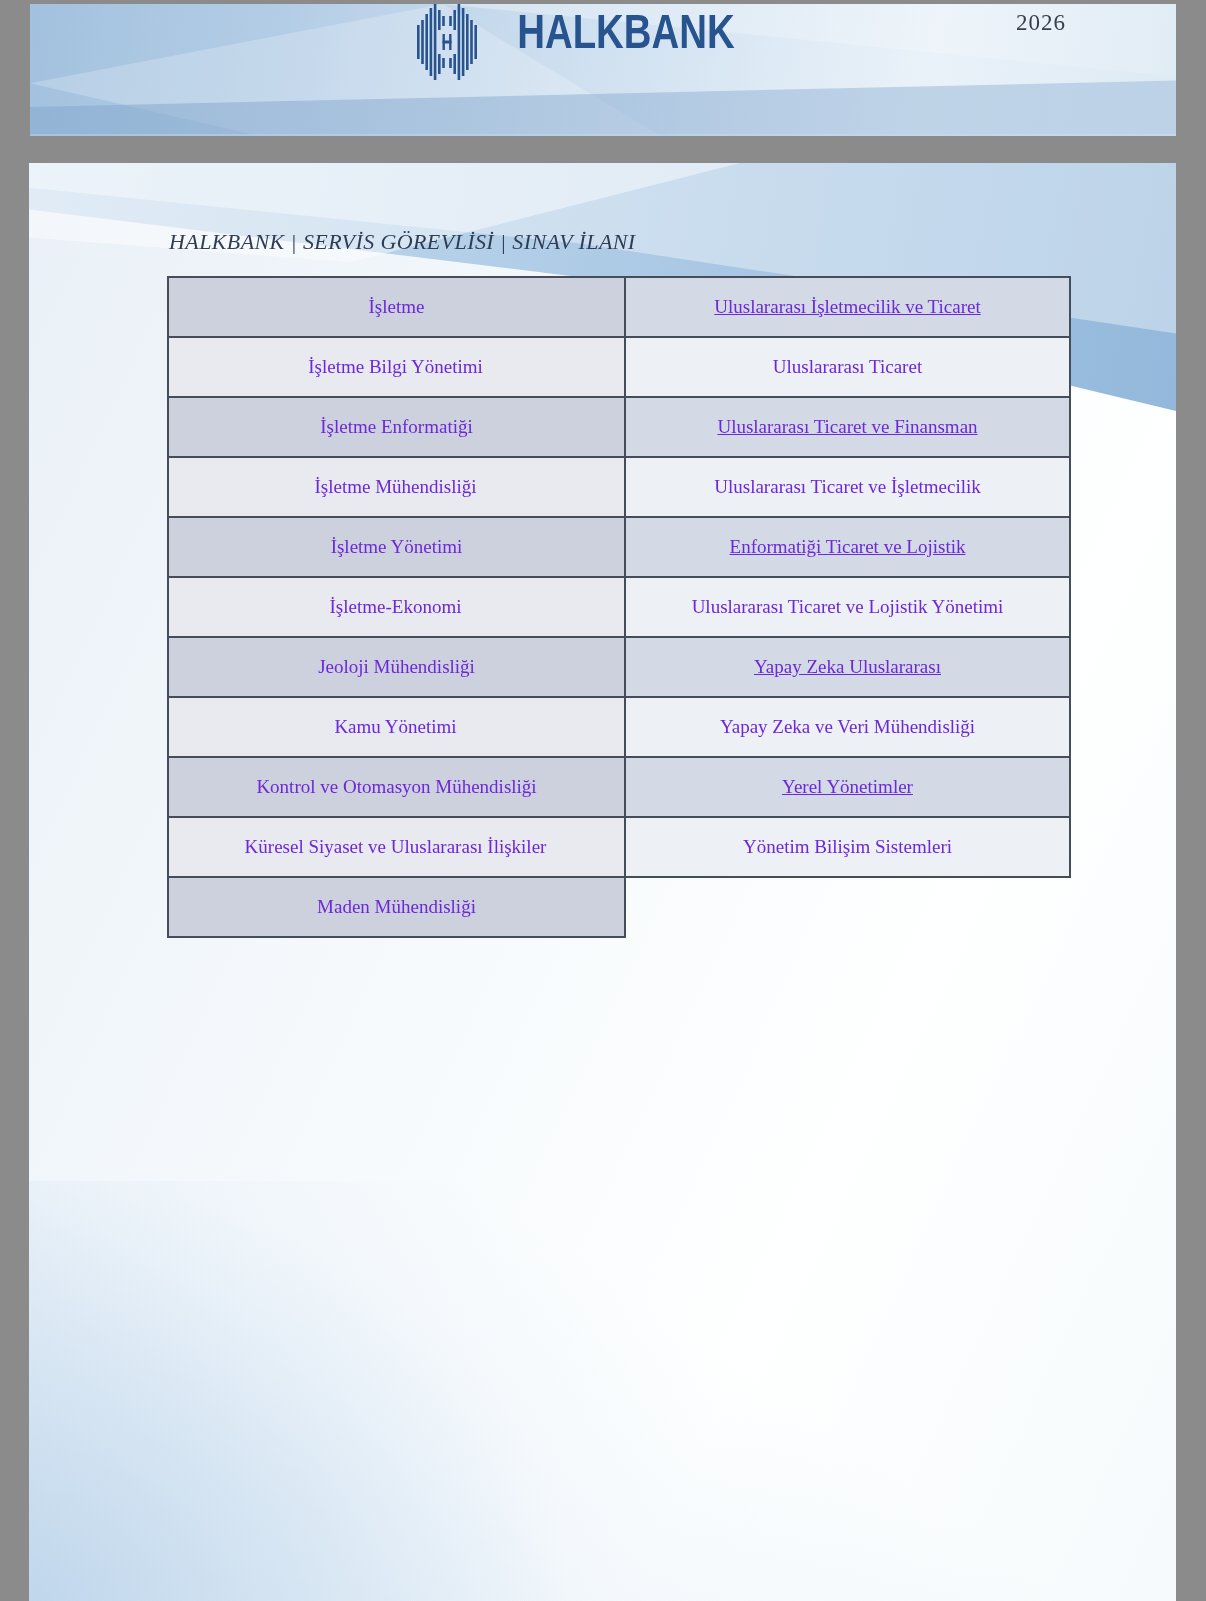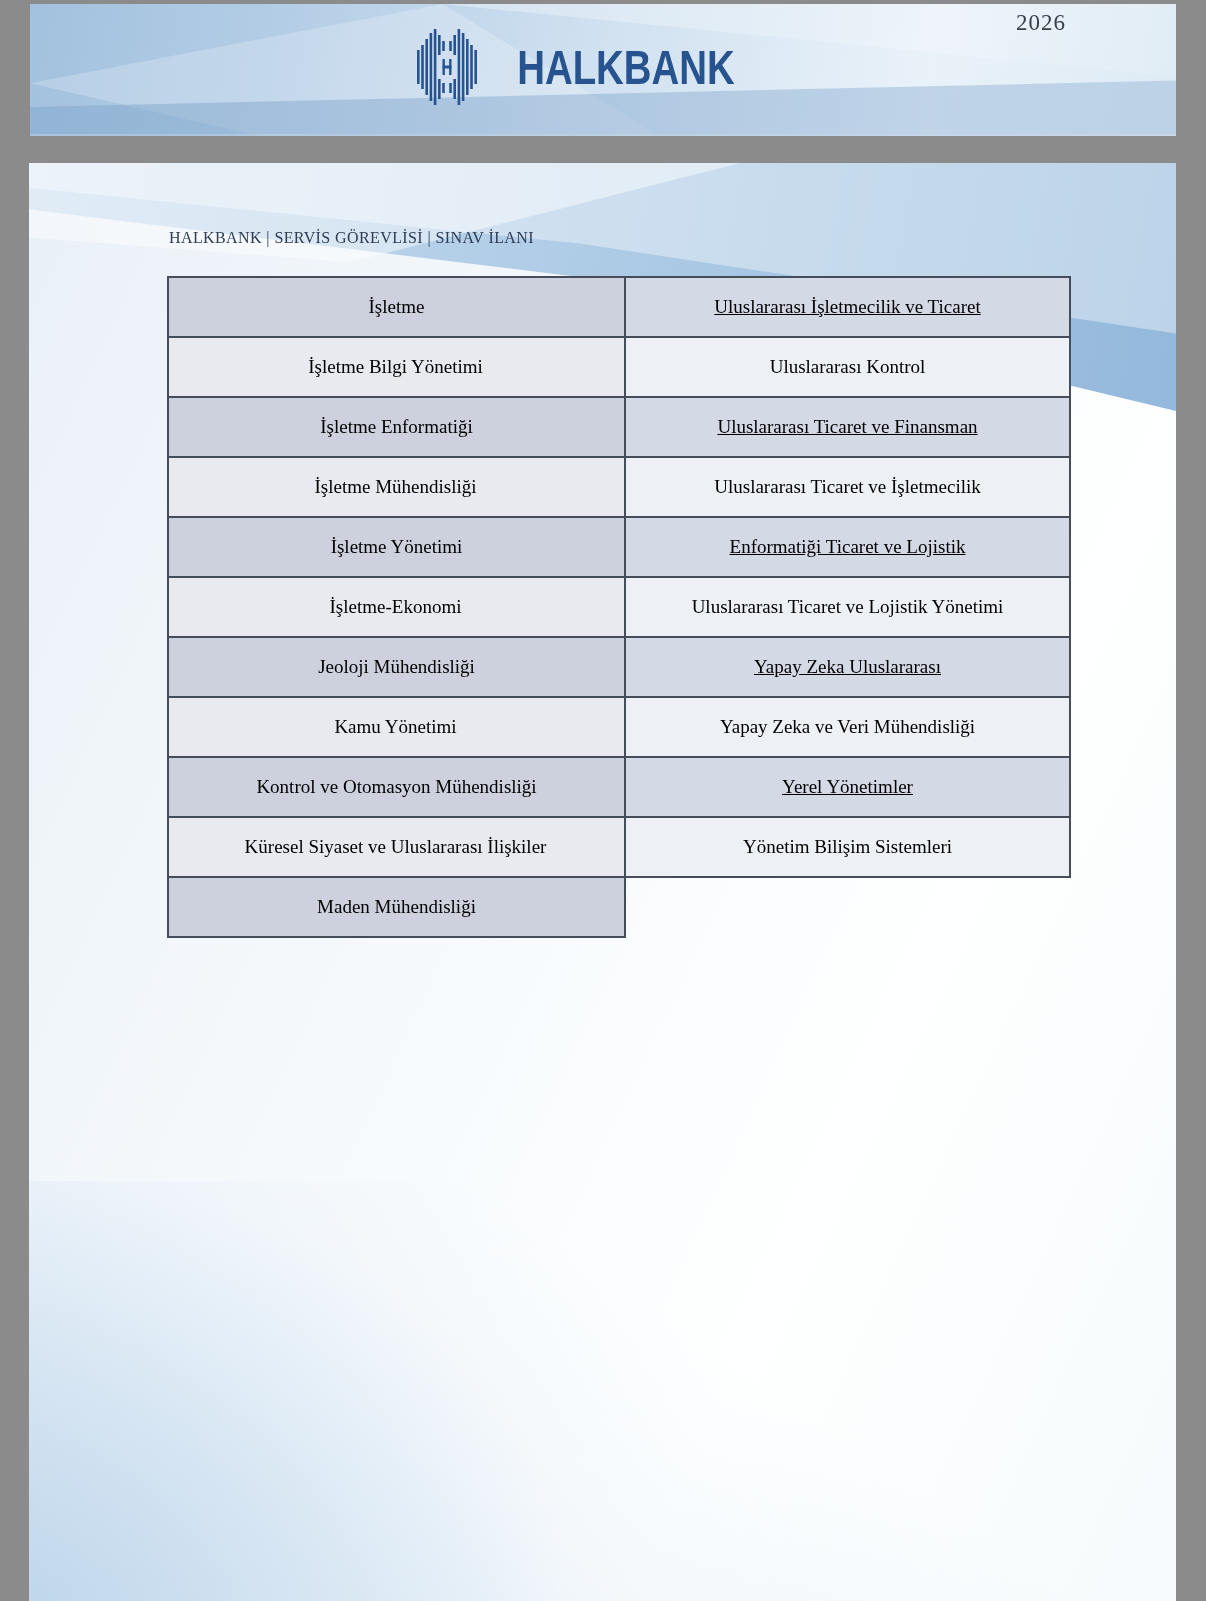--- a/index.html
+++ b/index.html
@@ -11,21 +11,21 @@
   .banner{position:absolute;left:30px;top:4px;width:1146px;height:132px;overflow:hidden;
     background:linear-gradient(100deg,#a2c1de 0%,#b4cde6 22%,#cfe0f0 48%,#eaf2f9 78%,#ddeaf4 100%);
     box-shadow:inset 0 -2px 0 rgba(255,255,255,.55);}
   .banner .facet{position:absolute;inset:0;}
   .facet-a{background:linear-gradient(to right,rgba(255,255,255,.45),rgba(255,255,255,.10));
     clip-path:polygon(36% 0,100% 55%,100% 0);}
   .facet-b{background:rgba(255,255,255,.22);
     clip-path:polygon(36% 0,55% 100%,20% 100%,0 60%);}
   .facet-c{background:linear-gradient(to right,rgba(132,168,205,.55),rgba(148,180,214,.45));
     clip-path:polygon(0 100%,0 78%,100% 58%,100% 100%);}
-  .brand{position:absolute;inset:0;display:flex;align-items:center;justify-content:center;
+  .brand{position:absolute;inset:0;display:flex;align-items:flex-start;justify-content:center;
     gap:13px;transform:translateX(-14px);padding-bottom:6px;}
   .brand-emblem{flex:0 0 auto;}
   .brand-text{font-family:"Liberation Sans", sans-serif;font-weight:bold;font-size:48px;
     color:#27538f;letter-spacing:0px;transform:scaleX(.80);transform-origin:center center;
     white-space:nowrap;}
   .banner-year{position:absolute;top:6px;right:110px;font-size:23px;
     color:#383e4b;letter-spacing:1px;}
 
   
   .page-area{position:absolute;left:29px;top:163px;width:1147px;height:1438px;overflow:hidden;
@@ -36,30 +36,30 @@
   .deco-top .layer{position:absolute;inset:0;}
   .deco-top-1{background:linear-gradient(100deg,#c7dbee 0%,#abc9e5 55%,#93b8db 100%);
     clip-path:polygon(0 0,100% 0,100% 80%,55% 40%,0 15%);}
   .deco-top-2{background:rgba(255,255,255,.38);
     clip-path:polygon(0 0,100% 0,100% 55%,48% 26%,0 8%);}
   .deco-top-3{background:rgba(255,255,255,.45);
     clip-path:polygon(0 0,62% 0,28% 32%,0 24%);}
   .deco-bottom{position:absolute;left:0;bottom:0;right:0;height:420px;pointer-events:none;
     background:linear-gradient(35deg,rgba(170,200,228,.40) 0%,rgba(200,220,240,.18) 35%,rgba(255,255,255,0) 60%);}
 
-  .doc-title{position:absolute;left:140px;top:66px;font-size:16px;
+  .doc-title{position:absolute;left:140px;top:66px;font-style:italic;font-size:22px;
     color:#2e3c54;letter-spacing:.4px;white-space:nowrap;}
 
   
   .majors-table{position:absolute;left:138px;top:113px;width:902px;
     border-collapse:collapse;table-layout:fixed;}
   .majors-table col.c1{width:457px;}
   .majors-table col.c2{width:445px;}
   .majors-table td{height:58px;text-align:center;vertical-align:middle;
-    font-size:19px;color:#000000;border:2px solid #454c5a;padding:0 8px;
+    font-size:19px;color:#6d28d9;border:2px solid #454c5a;padding:0 8px;
     font-family:"Liberation Serif", serif;margin-top:44px;}
   tr.dark  td.cl{background:#ccd1dd;}
   tr.dark  td.cr{background:#d3dae6;text-decoration:underline;}
   tr.light td.cl{background:#e8eaef;padding-left:6px;}
   tr.light td.cr{background:#edf0f5;}
   td.ghost{border:none;background:transparent;}
 </style>
 </head>
 <body>
 
@@ -115,21 +115,21 @@
           <col class="c1">
           <col class="c2">
         </colgroup>
       <tbody>
         <tr class="dark">
           <td class="cl">İşletme</td>
           <td class="cr">Uluslararası İşletmecilik ve Ticaret</td>
         </tr>
         <tr class="light">
           <td class="cl">İşletme Bilgi Yönetimi</td>
-          <td class="cr">Uluslararası Kontrol</td>
+          <td class="cr">Uluslararası Ticaret</td>
         </tr>
         <tr class="dark">
           <td class="cl">İşletme Enformatiği</td>
           <td class="cr">Uluslararası Ticaret ve Finansman</td>
         </tr>
         <tr class="light">
           <td class="cl">İşletme Mühendisliği</td>
           <td class="cr">Uluslararası Ticaret ve İşletmecilik</td>
         </tr>
         <tr class="dark">

